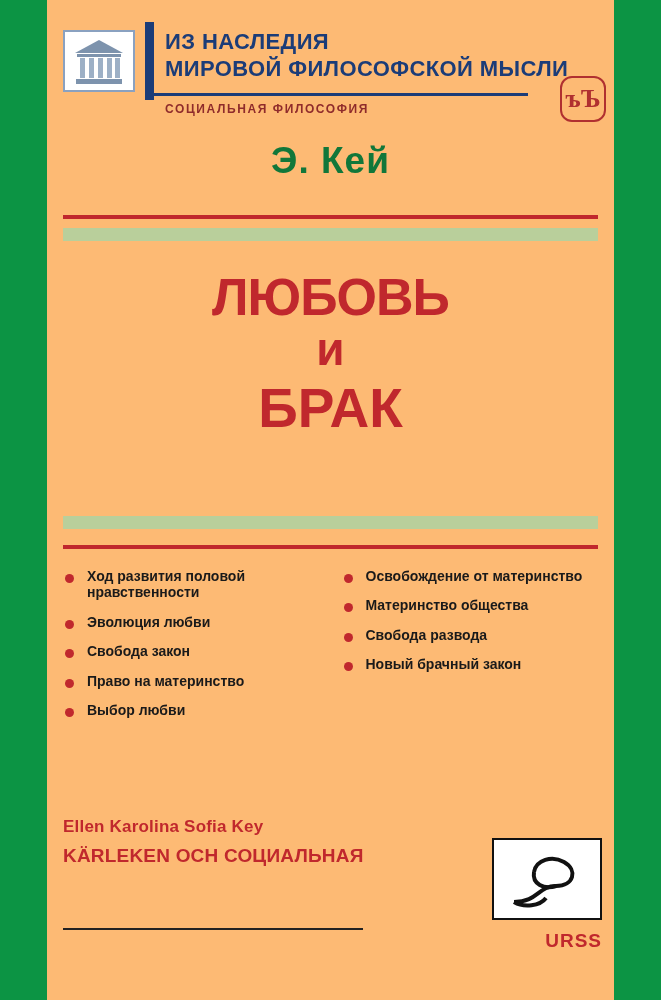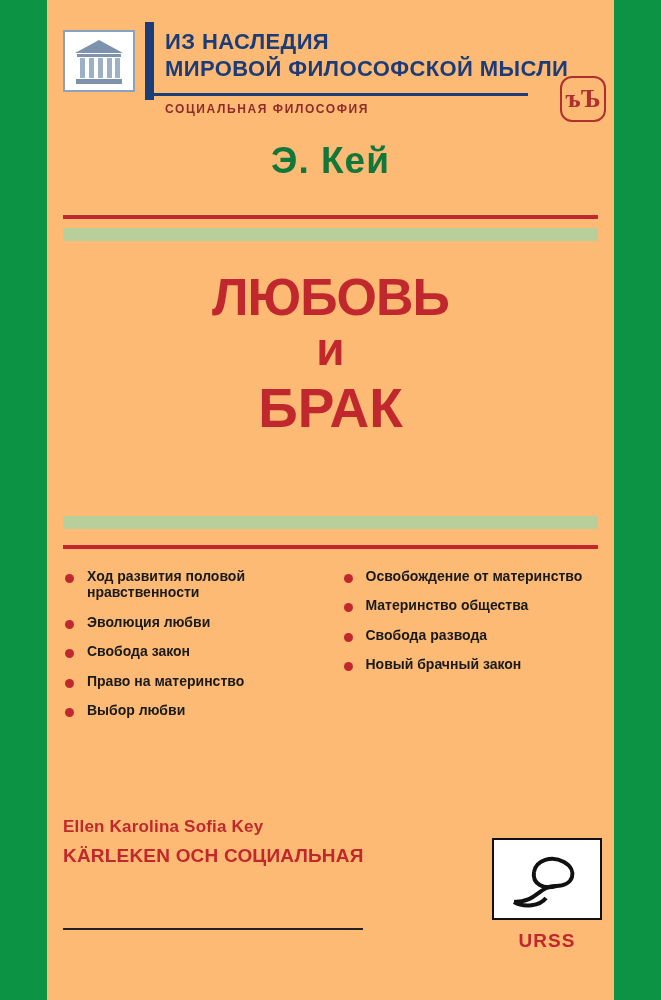--- a/index.html
+++ b/index.html
@@ -247,21 +247,21 @@
     height: 2px;
     background: #222222;
   }
 
   
   .urss {
     position: absolute;
     right: 12px;
     top: 838px;
     width: 110px;
-    text-align: center;
+    text-align: right;
     margin-left: 28px;
   }
   .urss-box {
     width: 110px;
     height: 82px;
     border: 2px solid #111111;
     box-sizing: border-box;
     background: #ffffff;
     position: relative;
   }

